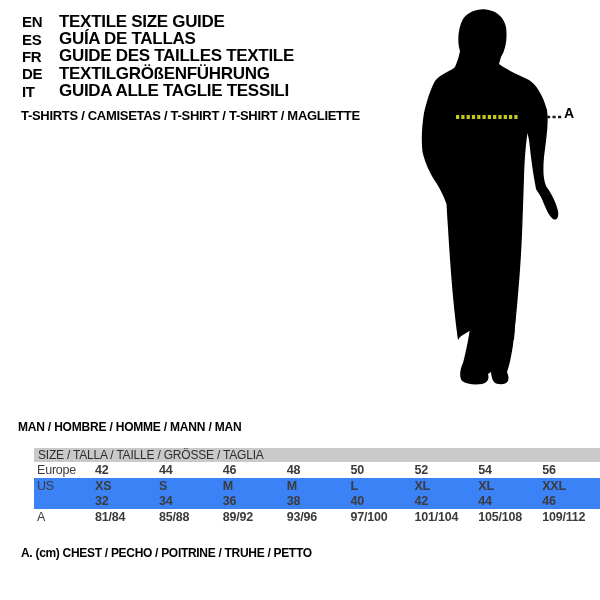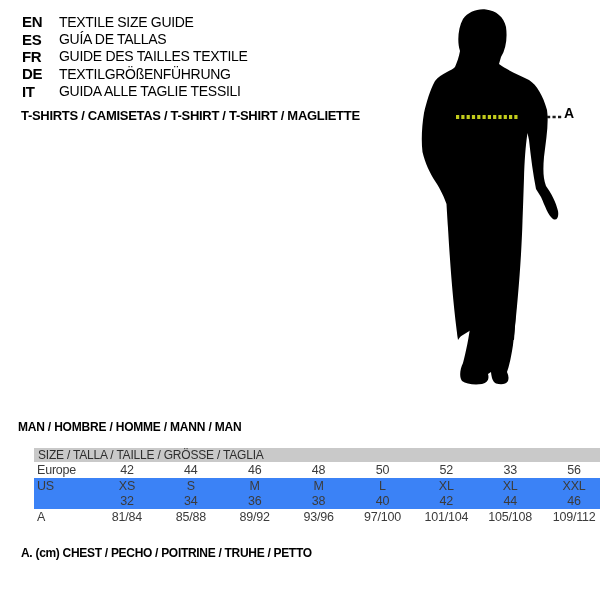--- a/index.html
+++ b/index.html
@@ -4,36 +4,36 @@
 <style>
   html,body { margin:0; padding:0; background:#fff; }
   .canvas {
     position:relative; width:600px; height:600px; background:#ffffff;
     font-family:"Liberation Sans", sans-serif; overflow:hidden; color:#000;
   }
   
   .lang-list { position:absolute; left:22px; top:13px; }
   .lang-row { display:flex; height:17.4px; align-items:center; }
   .lang-code { width:37px; font-weight:bold; font-size:15px; letter-spacing:-0.3px; }
-  .lang-label { font-weight:normal; font-size:14px; letter-spacing:-0.3px; white-space:nowrap; }
+  .lang-label { font-weight:bold; font-size:17px; letter-spacing:-0.3px; white-space:nowrap; }
   
   .categories { position:absolute; left:21px; top:107px; }
   .cat-line { font-weight:bold; font-size:13px; line-height:18.6px; letter-spacing:-0.3px; white-space:nowrap; }
   
   .fig-svg { position:absolute; left:0; top:0; width:600px; height:600px; }
   .measure-label { position:absolute; left:564px; top:105px; font-weight:bold; font-size:14px; letter-spacing:-0.2px; }
   
   .section-title { position:absolute; left:18px; top:420px; font-weight:bold; font-size:12px; letter-spacing:-0.2px; }
   
   .size-table { position:absolute; left:34px; top:448px; width:572px; color:#3b3b3b; }
   .t-header { background:#c9c9c9; height:14px; line-height:14px; padding-left:4px; font-size:12px; color:#2e2e2e; letter-spacing:-0.2px; }
   .t-row { display:flex; height:15.7px; align-items:center; font-size:12.5px; letter-spacing:-0.2px; }
   .t-row.shaded { background:#3b82f6; }
   .t-label { width:58px; padding-left:3px; }
-  .t-cell { flex:1; text-align:center; }
+  .t-cell { flex:1; text-align:left;font-weight:bold; }
   
   .footnote { position:absolute; left:21px; top:546px; font-weight:bold; font-size:12px; letter-spacing:-0.3px; white-space:nowrap; }
 </style>
 </head>
 <body>
 
 <div class="canvas">
 
   <div class="lang-list">
     <div class="lang-row">
@@ -114,21 +114,21 @@
     <div class="t-header">SIZE / TALLA / TAILLE / GRÖSSE / TAGLIA</div>
 
     <div class="t-row">
       <span class="t-label">Europe</span>
       <span class="t-cell">42</span>
       <span class="t-cell">44</span>
       <span class="t-cell">46</span>
       <span class="t-cell">48</span>
       <span class="t-cell">50</span>
       <span class="t-cell">52</span>
-      <span class="t-cell">33</span>
+      <span class="t-cell">54</span>
       <span class="t-cell">56</span>
     </div>
 
     <div class="t-row shaded">
       <span class="t-label">US</span>
       <span class="t-cell">XS</span>
       <span class="t-cell">S</span>
       <span class="t-cell">M</span>
       <span class="t-cell">M</span>
       <span class="t-cell">L</span>

